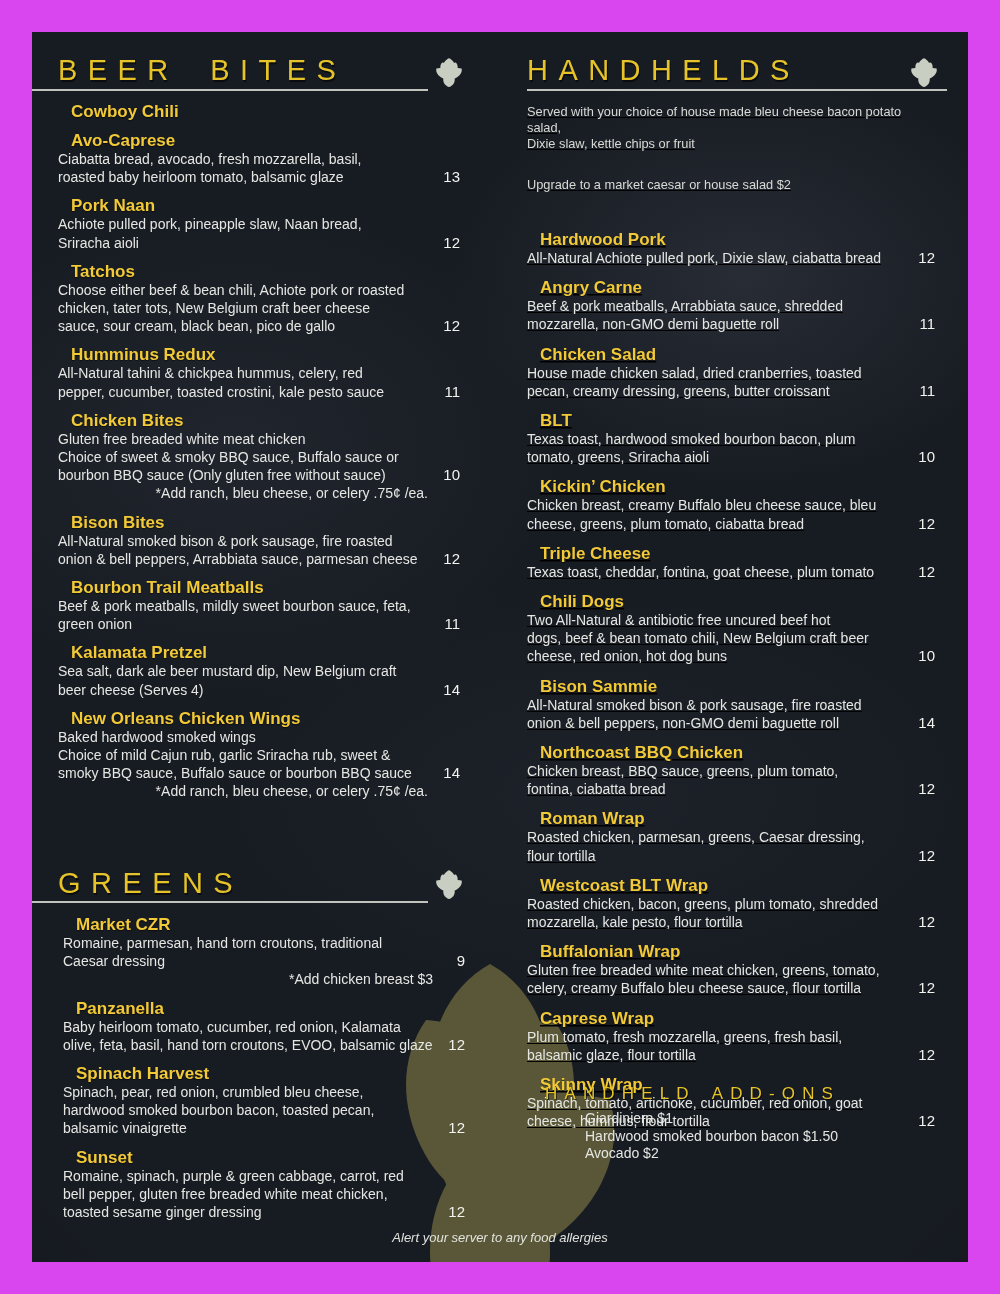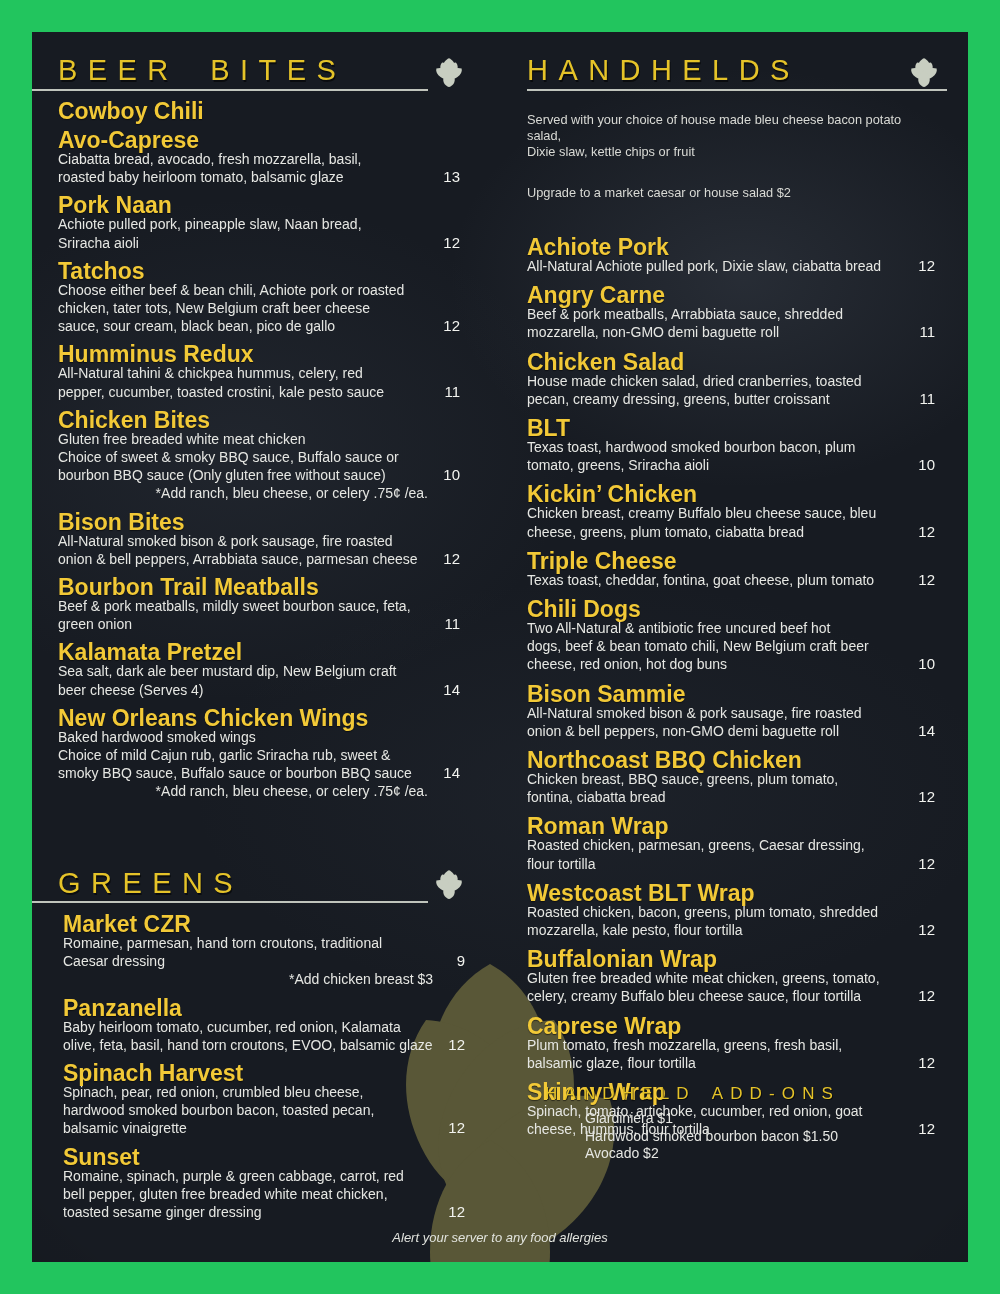--- a/index.html
+++ b/index.html
@@ -1,34 +1,34 @@
 <!DOCTYPE html>
 <html><head>
 <meta charset="utf-8">
 <style>
   html,body{margin:0;padding:0;background:#ffffff;width:1000px;height:1294px;overflow:hidden;
     font-family:"Liberation Sans", sans-serif;}
-  .page{position:relative;width:1000px;height:1294px;background:#22c55e;}
+  .page{position:relative;width:1000px;height:1294px;background:#d946ef;}
   .board{position:absolute;left:32px;top:32px;width:936px;height:1230px;overflow:hidden;
     background:
       radial-gradient(ellipse 420px 300px at 76% 20%, rgba(105,115,130,0.20), rgba(0,0,0,0) 70%),
       radial-gradient(ellipse 480px 360px at 22% 34%, rgba(90,100,115,0.14), rgba(0,0,0,0) 70%),
       radial-gradient(ellipse 560px 300px at 60% 62%, rgba(80,90,105,0.10), rgba(0,0,0,0) 72%),
       radial-gradient(ellipse 130% 120% at 50% 45%, rgba(0,0,0,0) 55%, rgba(0,0,0,0.5) 100%),
       #171b22;}
   .stencil{color:#e5c329;font-size:29px;letter-spacing:0.36em;word-spacing:0.45em;
     text-shadow:1px 2px 0 rgba(0,0,0,0.55);white-space:nowrap;}
   .rule{position:absolute;height:2px;background:rgba(222,226,215,0.85);}
   .hop-small{position:absolute;width:46px;height:34px;fill:#c8cec1;}
   .watermark{position:absolute;left:218px;top:892px;width:480px;height:460px;fill:#5c5a38;opacity:0.96;}
   .items{position:absolute;}
   .item{margin-top:10px;position:relative;}
   .col-right .item{margin-top:11px;}
-  .item .name{font-size:23px;font-weight:bold;color:#f2c937;line-height:19px;
-    text-shadow:0 1px 1px rgba(0,0,0,0.5);}
+  .item .name{font-size:17px;font-weight:bold;color:#f2c937;line-height:19px;
+    text-shadow:0 1px 1px rgba(0,0,0,0.5);margin-left:13px;}
   .item .desc{position:relative;font-size:14px;line-height:18.2px;color:#e6e7e3;}
   .item .desc .desc-text{display:block;white-space:pre;}
   .item .price{position:absolute;right:0;bottom:0;font-size:15px;color:#f2f3ef;}
   .item .note{font-size:14px;line-height:18.2px;color:#e6e7e3;text-align:right;padding-right:32px;
     white-space:pre;}
   .item .note:empty{display:none;}
   .intro{font-size:12.8px;line-height:16px;color:#d9dad5;margin:8px 0 12px 0;white-space:pre-line;}
   .intro p{margin:0 0 9px 0;white-space:pre-line;}
   .addons{position:absolute;left:513px;top:1052px;width:400px;}
   .addons .addons-title{font-size:17px;letter-spacing:0.42em;word-spacing:0.3em;color:#e5c329;
@@ -224,30 +224,30 @@
           <div class="desc">
             <span class="desc-text">Romaine, spinach, purple &amp; green cabbage, carrot, red
 bell pepper, gluten free breaded white meat chicken,
 toasted sesame ginger dressing</span>
             <span class="price">12</span>
           </div>
 
         </div>
       </div>
 
-    <div class="items col-right" style="left:495px;top:56px;width:408px;">
+    <div class="items col-right" style="left:495px;top:48px;width:408px;text-decoration:underline;">
       <div class="intro">
         <p>Served with your choice of house made bleu cheese bacon potato salad,
 Dixie slaw, kettle chips or fruit</p>
         <p>Upgrade to a market caesar or house salad $2</p>
       </div>
       <div>
 
           <div class="item">
-            <div class="name">Achiote Pork</div>
+            <div class="name">Hardwood Pork</div>
             <div class="desc">
               <span class="desc-text">All-Natural Achiote pulled pork, Dixie slaw, ciabatta bread</span>
               <span class="price">12</span>
             </div>
 
           </div>
 
           <div class="item">
             <div class="name">Angry Carne</div>
             <div class="desc">

